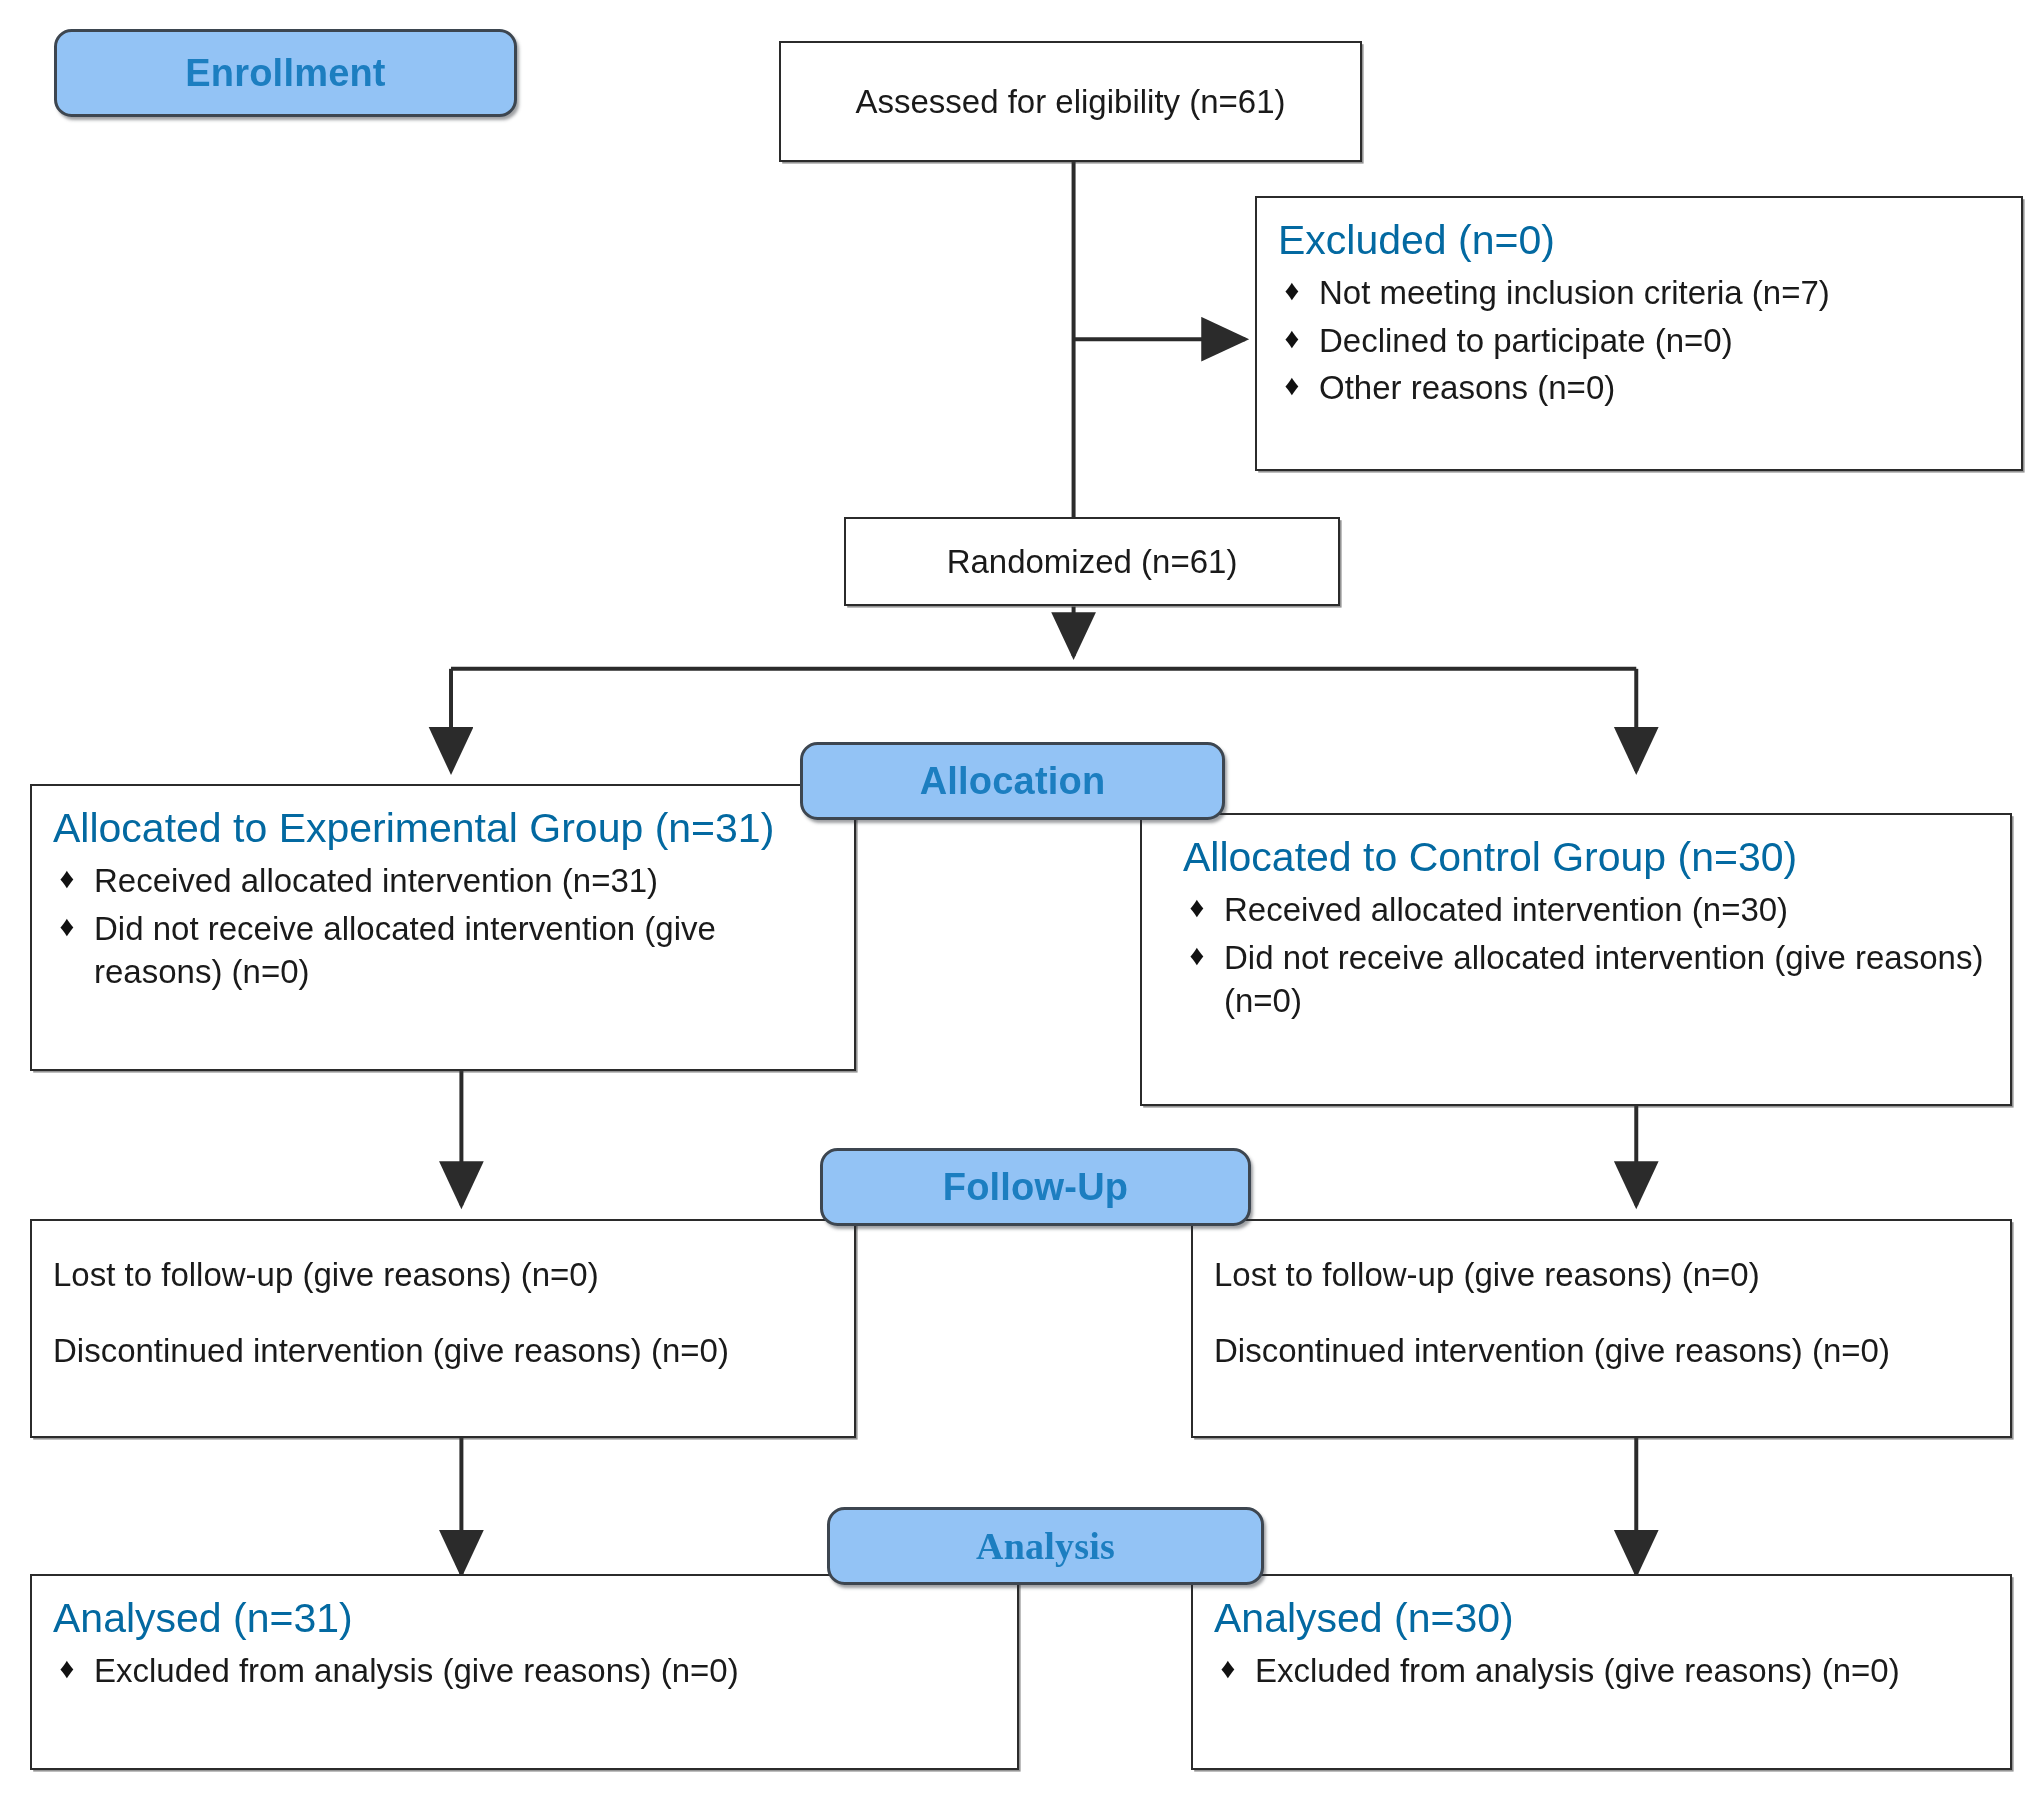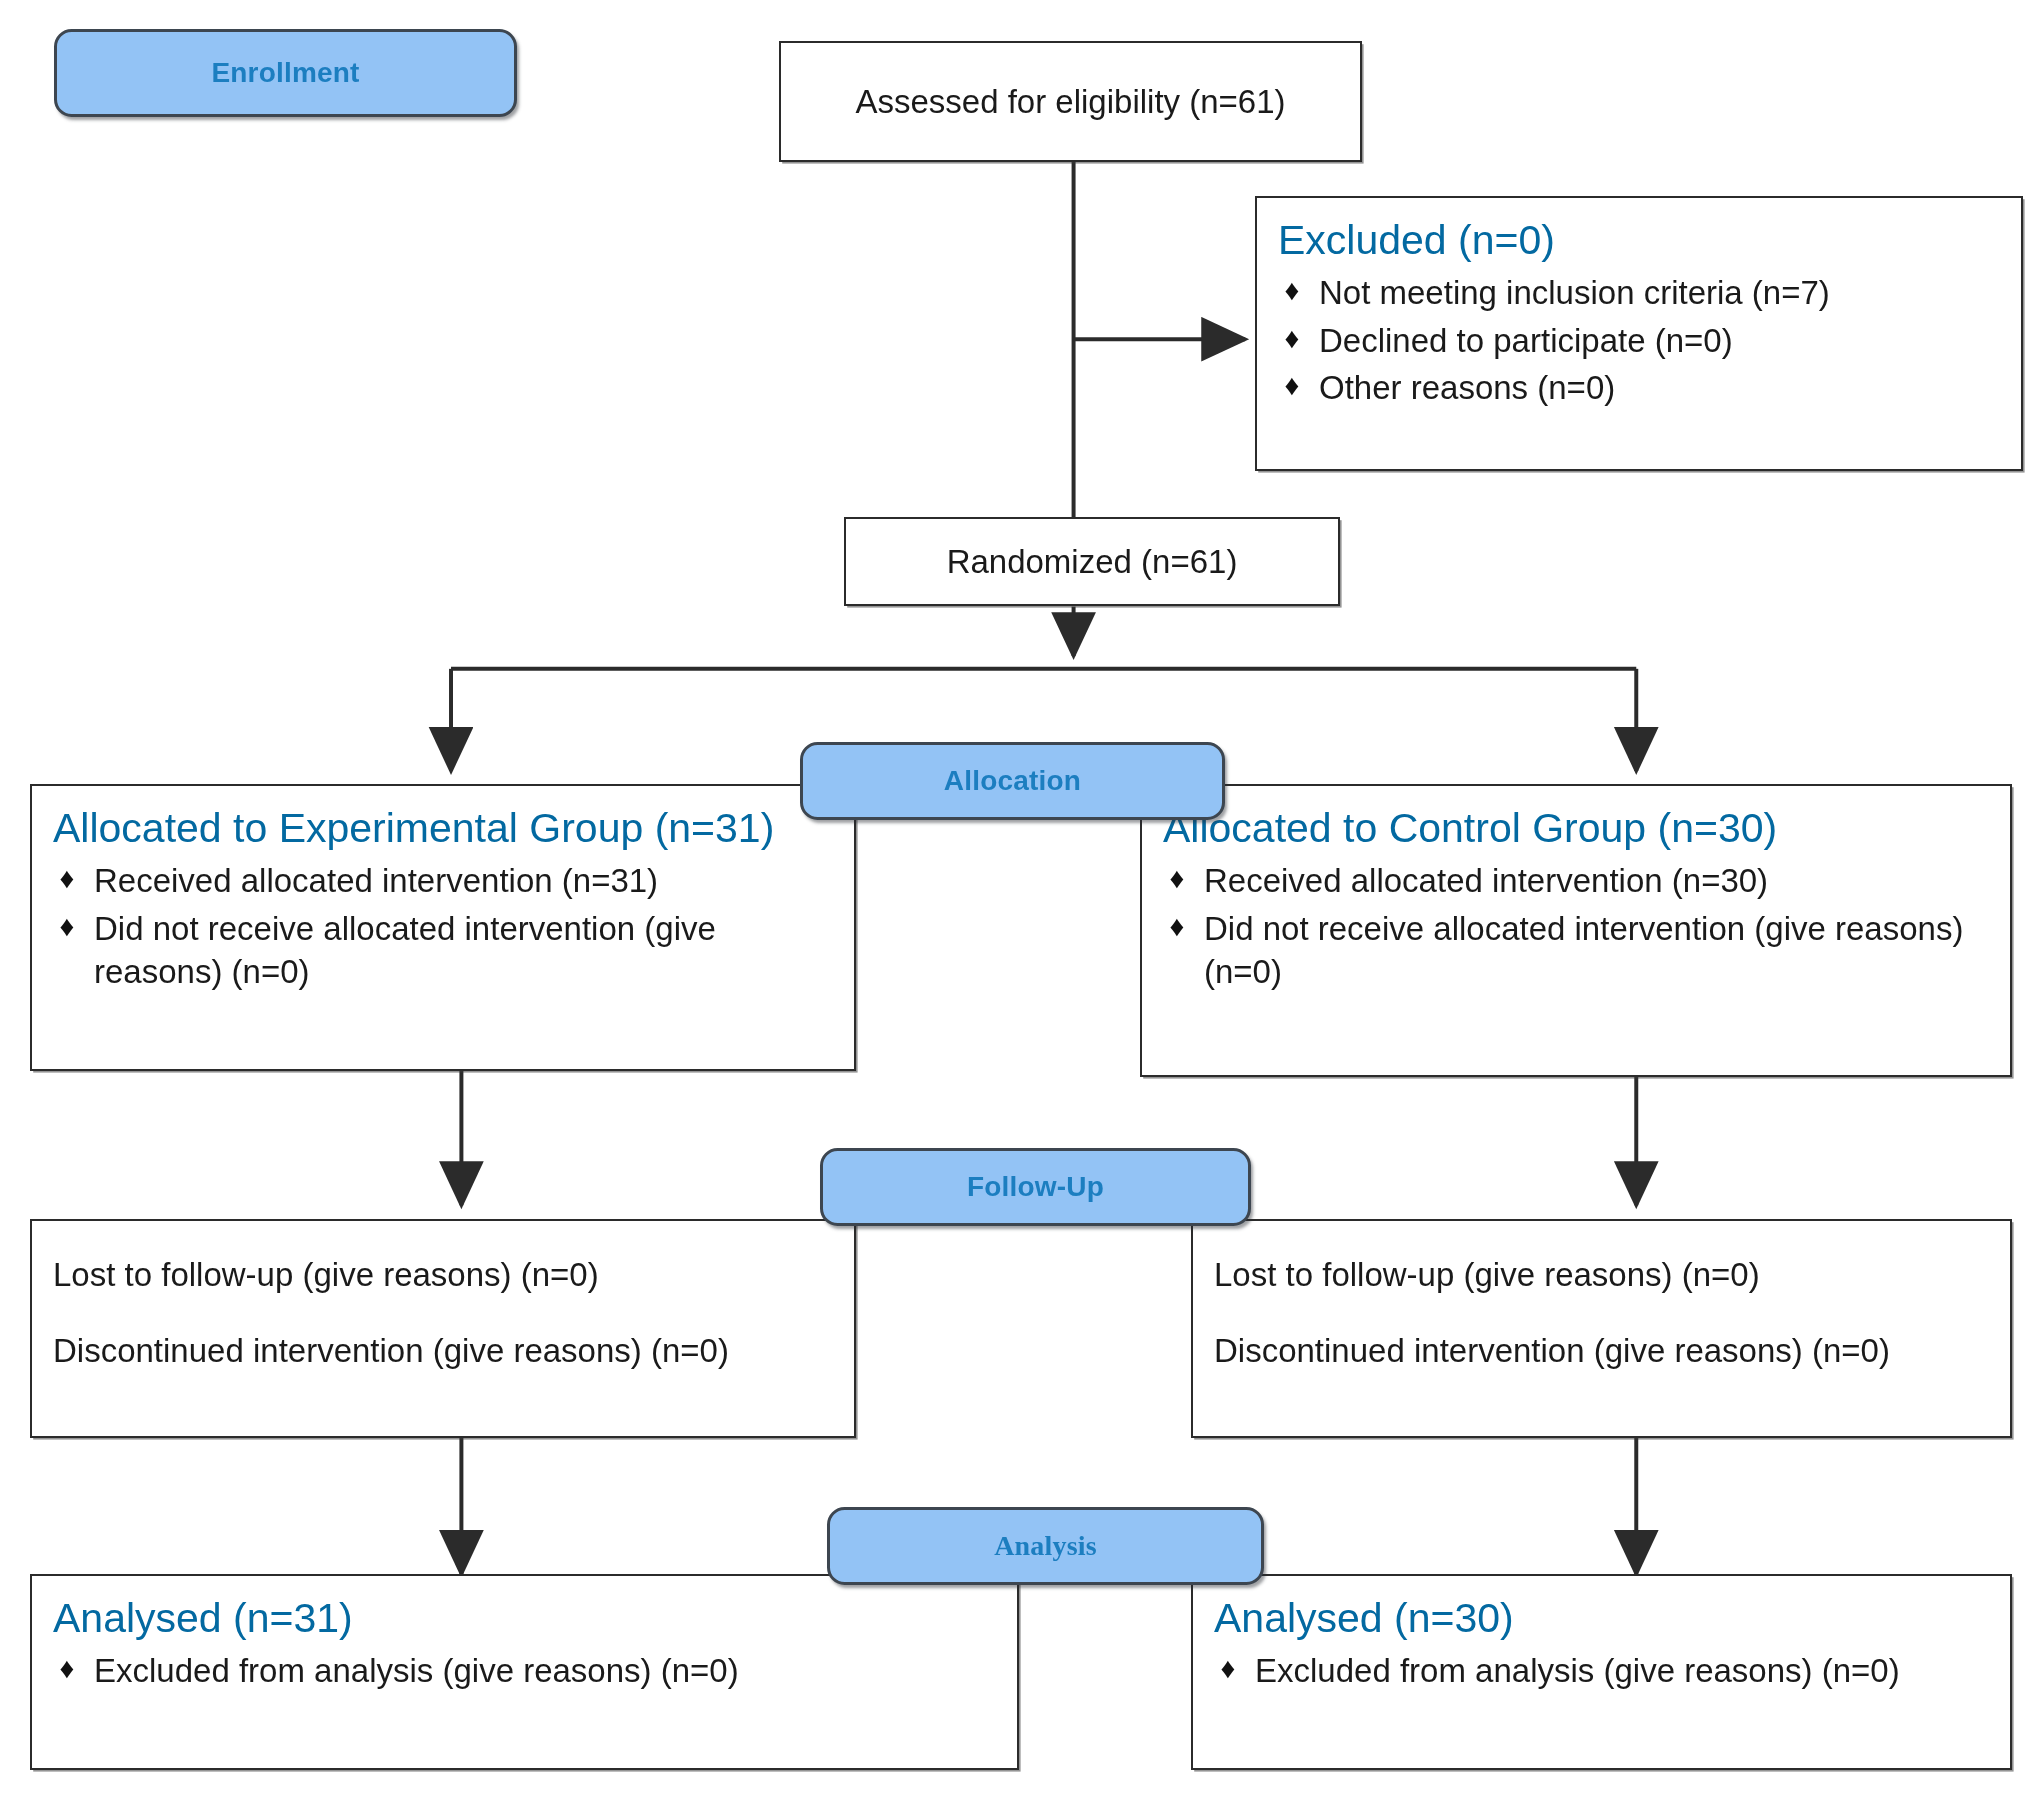--- a/index.html
+++ b/index.html
@@ -97,21 +97,21 @@
     background: #93c3f5;
     border: 3.2px solid #3d4650;
     border-radius: 17.6px;
     display: flex;
     align-items: center;
     justify-content: center;
     box-shadow: 2.4px 3.2px 3.2px -0.8px rgba(40,45,52,0.45);
     z-index: 5;
   }
   .badge span {
-    font-size: 28px;
+    font-size: 38px;
     font-weight: bold;
     color: #1c7ec0;
     letter-spacing: 0.2px;
     text-align: right;
   }
 </style>
 </head>
 <body>
 
 <div id="stage">
@@ -180,21 +180,21 @@
   <div class="flowbox" style="left:30px; top:784px; width:826px; height:287px;">
     <div class="inner">
       <div class="hdr">Allocated to Experimental Group (n=31)</div>
       <ul class="bullets">
         <li><span class="dia">♦</span><span>Received allocated intervention (n=31)</span></li>
         <li><span class="dia">♦</span><span>Did not receive allocated intervention (give reasons) (n=0)</span></li>
       </ul>
     </div>
   </div>
 
-  <div class="flowbox" style="left:1140px; top:784px; width:872px; height:293px;">
+  <div class="flowbox" style="left:1140px; top:813px; width:872px; height:293px;padding-left:20px;">
     <div class="inner">
       <div class="hdr">Allocated to Control Group (n=30)</div>
       <ul class="bullets">
         <li><span class="dia">♦</span><span>Received allocated intervention (n=30)</span></li>
         <li><span class="dia">♦</span><span>Did not receive allocated intervention (give reasons) (n=0)</span></li>
       </ul>
     </div>
   </div>
 
   <div class="badge" style="left:820px; top:1148px; width:431px; height:78px;">

